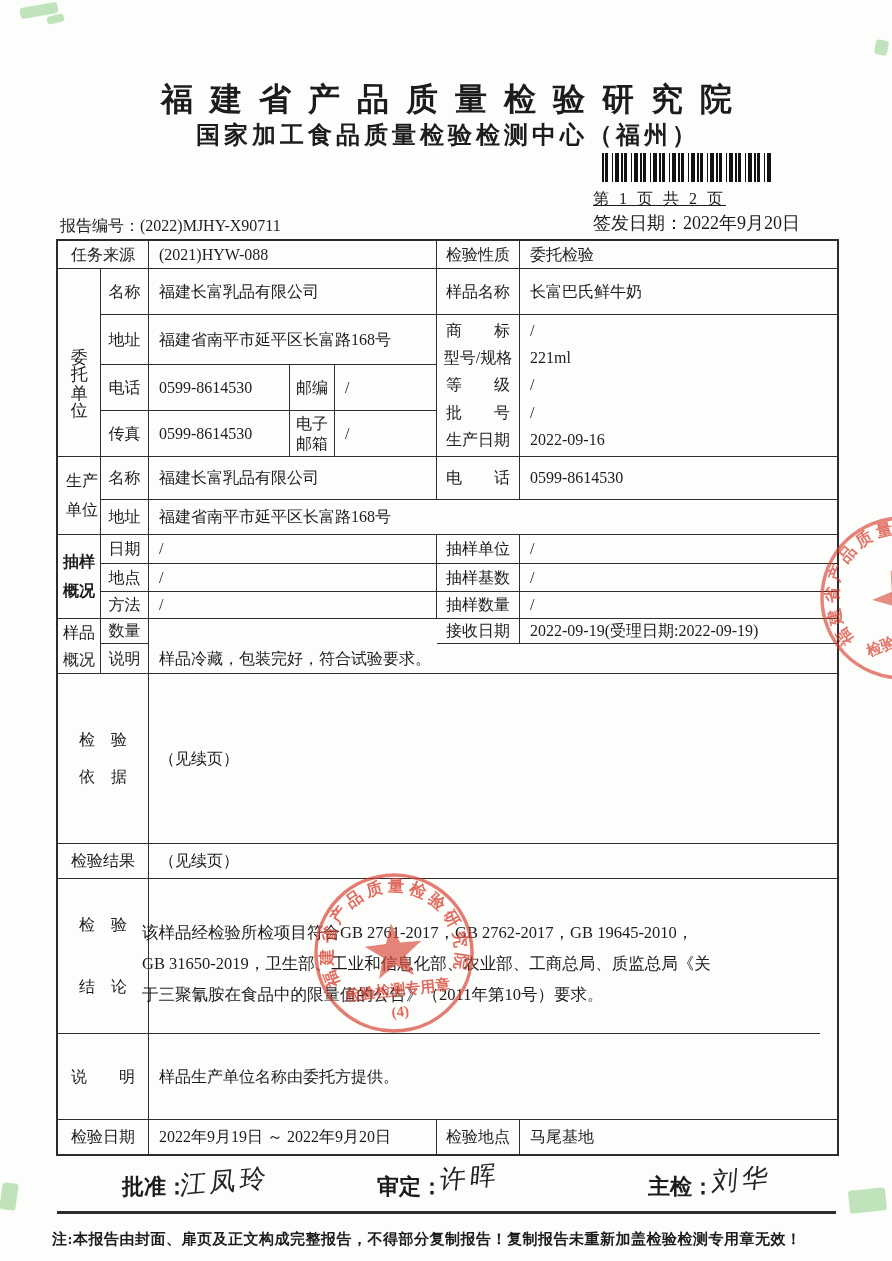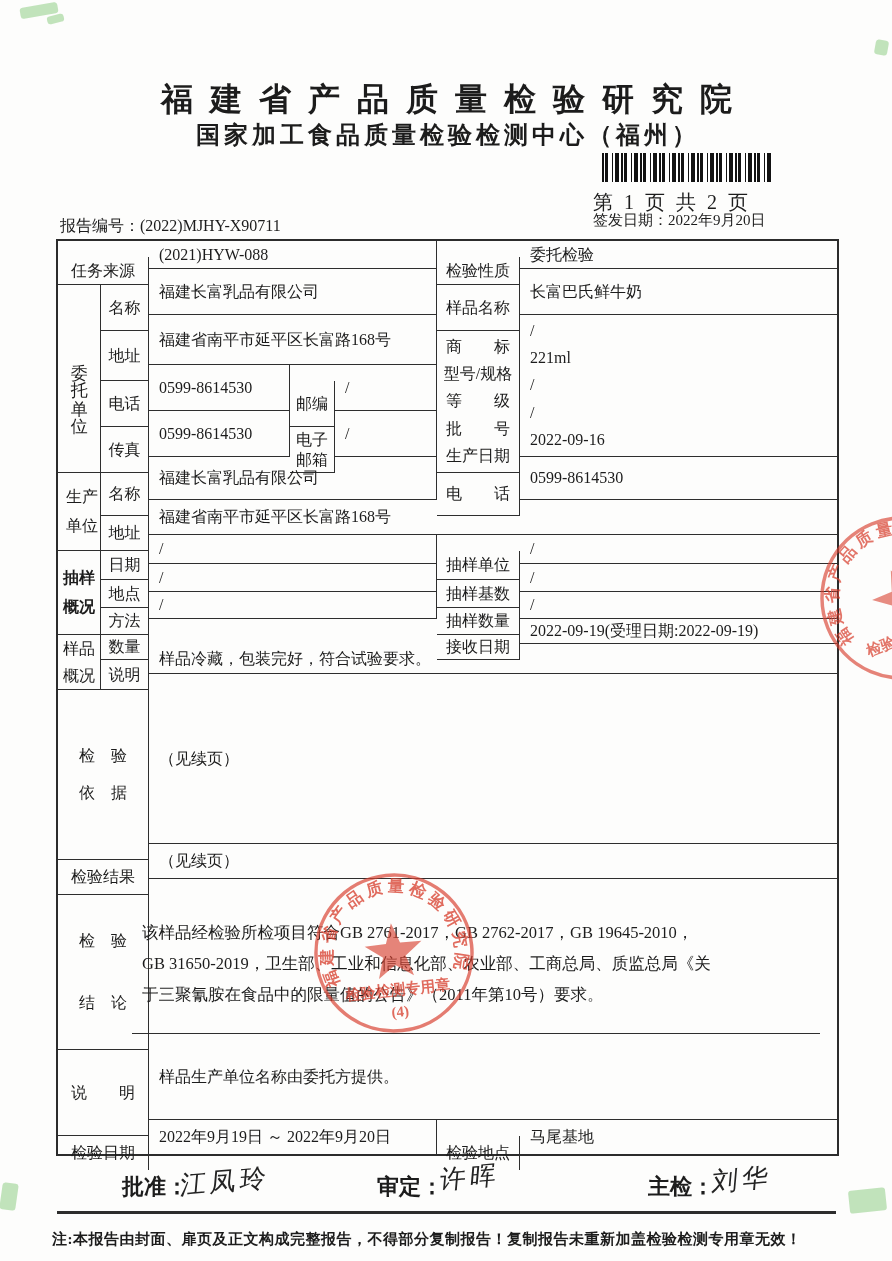--- a/index.html
+++ b/index.html
@@ -7,28 +7,28 @@
         font-family:"Liberation Serif","DejaVu Serif",serif;color:#1c1c1c;}
   .abs{position:absolute;}
   
   .t1{left:0;top:78px;width:892px;text-align:center;font-size:32px;font-weight:bold;
       letter-spacing:17px;margin-left:9px;white-space:nowrap;}
   .t2{left:0;top:119px;width:892px;text-align:center;font-size:24px;font-weight:bold;
       letter-spacing:4px;margin-left:2px;white-space:nowrap;}
   .t3{left:298px;top:158px;font-size:35px;font-weight:bold;letter-spacing:28px;white-space:nowrap;}
   .barcode{left:602px;top:153px;width:170px;height:29px;
       background:repeating-linear-gradient(90deg,#121212 0 2px,#fff 2px 3px,#121212 3px 6px,#fff 6px 10px,#121212 10px 11px,#fff 11px 13px,#121212 13px 17px,#fff 17px 19px);}
-  .pageinfo{left:593px;top:189px;font-size:20px;letter-spacing:3px;}
+  .pageinfo{left:593px;top:189px;font-size:16px;letter-spacing:3px;text-decoration:underline;}
   .repno{left:60px;top:216px;font-size:16px;}
-  .issue{left:593px;top:211px;font-size:15px;}
+  .issue{left:593px;top:211px;font-size:18px;}
   
   #tbl{position:absolute;left:56px;top:239px;width:779px;height:913px;border:2px solid #2c2c2c;}
   .cell{position:absolute;box-sizing:border-box;border-right:1px solid #2e2e2e;border-bottom:1px solid #2e2e2e;
         display:flex;align-items:center;font-size:16px;overflow:hidden;line-height:1.25;}
-  .lbl{justify-content:center;text-align:center;margin-top:16px;}
+  .lbl{justify-content:center;text-align:center;}
   .val{padding-left:10px;}
   .nr{border-right:none;} .nb{border-bottom:none;}
   .pre{white-space:pre-line;text-align:center;}
   .vlab{writing-mode:vertical-rl;text-orientation:upright;letter-spacing:18px;justify-content:center;padding-top:14px;}
   .stack{flex-direction:column;justify-content:space-around;align-items:stretch;padding:2px 0;}
   .stack div{padding-left:10px;}
   .stack.lbl div{padding-left:0;text-align:center;}
   .basis-lbl{line-height:2.3;}
   .concl-lbl{line-height:3.9;}
   .concl{align-items:flex-start;padding-top:38px;line-height:31px;white-space:pre-line;font-size:16.5px;}

